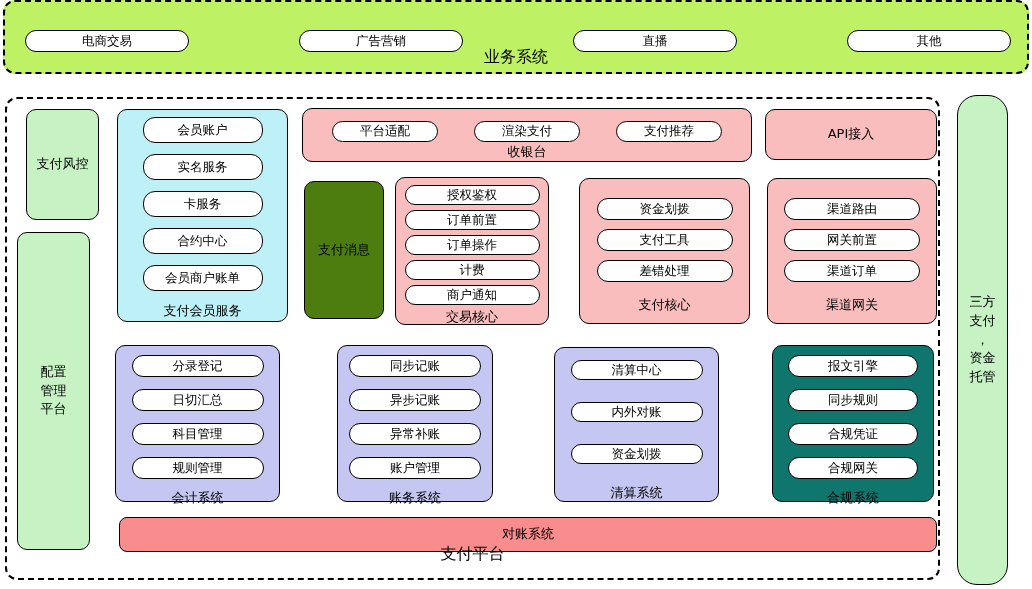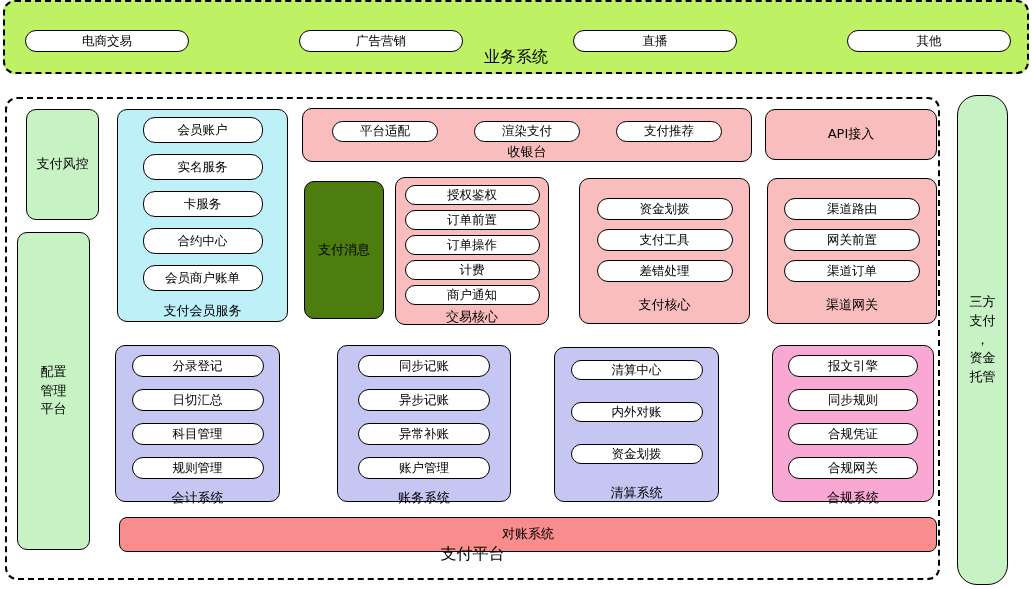--- a/index.html
+++ b/index.html
@@ -91,36 +91,36 @@
     </div>
 
     <div class="abs solid col" style="left:108px;top:246px;width:165px;height:157px;background:#c6c6f2;padding-top:9px;gap:12px;">
       <div class="pill" style="width:132px;height:22px;">分录登记</div>
       <div class="pill" style="width:132px;height:22px;">日切汇总</div>
       <div class="pill" style="width:132px;height:22px;">科目管理</div>
       <div class="pill" style="width:132px;height:22px;">规则管理</div>
       <div class="glabel" style="text-align:center;">会计系统</div>
     </div>
 
-    <div class="abs solid col" style="left:330px;top:246px;width:174px;height:157px;background:#c6c6f2;padding-top:9px;gap:12px;">
+    <div class="abs solid col" style="left:330px;top:246px;width:156px;height:157px;background:#c6c6f2;padding-top:9px;gap:12px;">
       <div class="pill" style="width:132px;height:22px;">同步记账</div>
       <div class="pill" style="width:132px;height:22px;">异步记账</div>
       <div class="pill" style="width:132px;height:22px;">异常补账</div>
       <div class="pill" style="width:132px;height:22px;">账户管理</div>
       <div class="glabel" style="margin-bottom:6px;">账务系统</div>
     </div>
 
     <div class="abs solid col" style="left:547px;top:248px;width:165px;height:155px;background:#c6c6f2;padding-top:12px;gap:22px;">
       <div class="pill" style="width:132px;height:20px;">清算中心</div>
       <div class="pill" style="width:132px;height:20px;">内外对账</div>
       <div class="pill" style="width:132px;height:20px;">资金划拨</div>
       <div class="glabel" style="margin-bottom:7px;">清算系统</div>
     </div>
 
-    <div class="abs solid col" style="left:765px;top:246px;width:162px;height:157px;background:#f9a8d4;padding-top:9px;gap:12px;">
+    <div class="abs solid col" style="left:765px;top:246px;width:162px;height:157px;background:#0f766e;padding-top:9px;gap:12px;">
       <div class="pill" style="width:130px;height:22px;">报文引擎</div>
       <div class="pill" style="width:130px;height:22px;">同步规则</div>
       <div class="pill" style="width:130px;height:22px;">合规凭证</div>
       <div class="pill" style="width:130px;height:22px;">合规网关</div>
       <div class="glabel" style="margin-bottom:6px;text-align:right;">合规系统</div>
     </div>
 
     <div class="abs solid center" style="left:112px;top:418px;width:818px;height:35px;background:#f98c8c;border-radius:8px;">对账系统</div>
 
     <div class="botlabel" style="bottom:13px;">支付平台</div>

